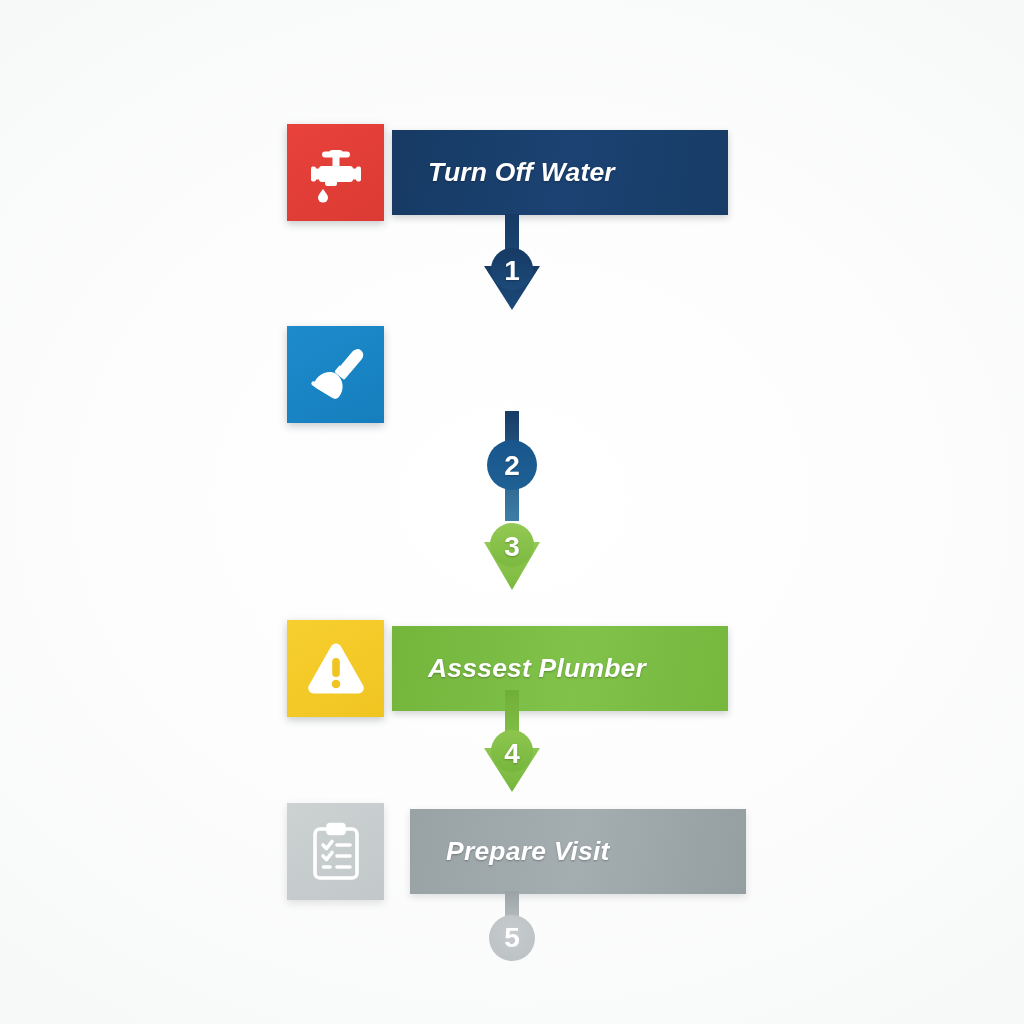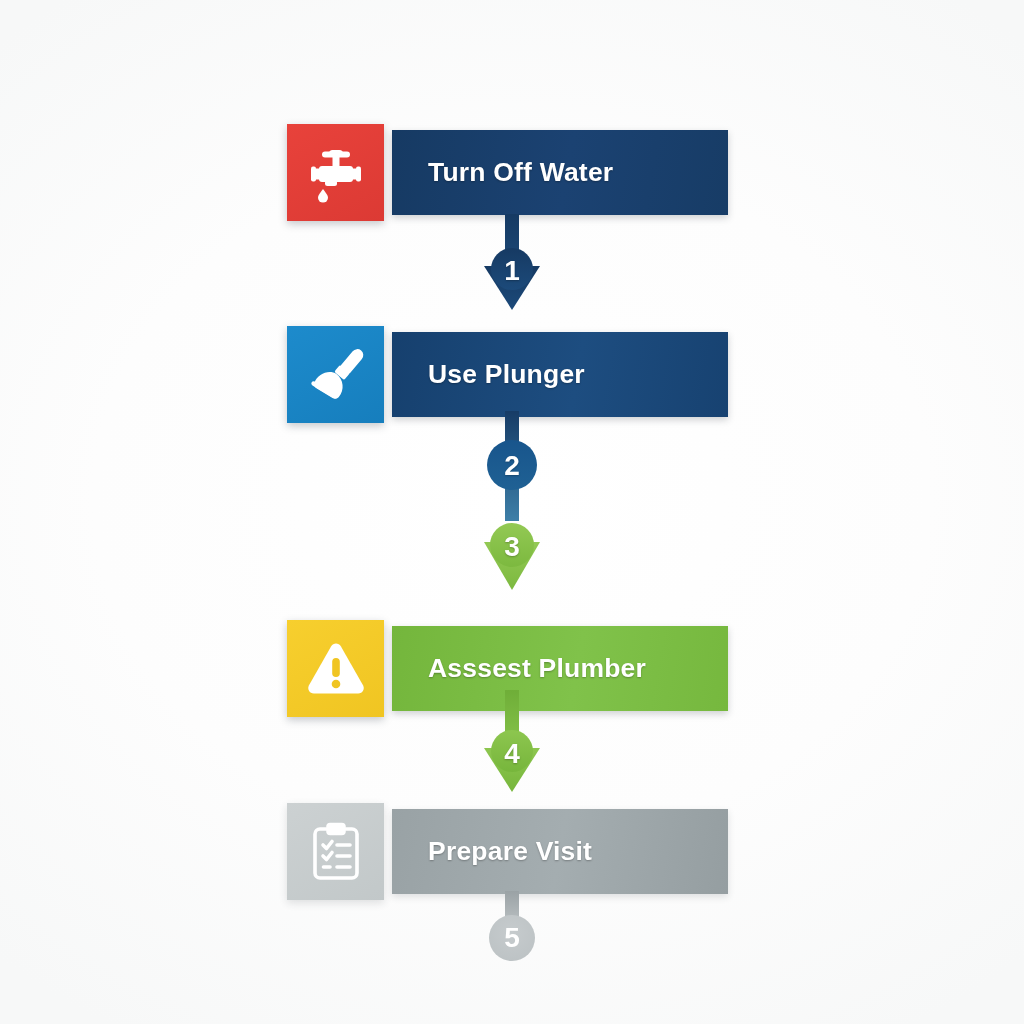--- a/index.html
+++ b/index.html
@@ -21,20 +21,21 @@
     background:
       radial-gradient(ellipse 760px 620px at 512px 500px, #ffffff 0%, #fdfdfd 55%, #f7f8f8 100%);
   }
 
   
   .step {
     position: absolute;
     left: 287px;
     width: 441px;
     height: 97px;
+    font-style: italic;
   }
   .step-bar {
     position: absolute;
     left: 105px;
     top: 6px;
     width: 336px;
     height: 85px;
     display: flex;
     align-items: center;
     box-sizing: border-box;
@@ -76,20 +77,21 @@
   #step-2 .step-bar {
     background: linear-gradient(100deg, #16406e 0%, #1d4d80 55%, #174ركة 100%);
     background: linear-gradient(100deg, #16406e 0%, #1d4d80 55%, #174271 100%);
   }
   #step-3 .step-bar {
     background: linear-gradient(100deg, #74b63c 0%, #80c24a 55%, #76b83e 100%);
   }
   #step-4 .step-bar {
     background: linear-gradient(100deg, #99a2a5 0%, #a4adb0 50%, #959ea1 100%);
     box-shadow: 0 3px 7px rgba(40,50,60,0.14);
+    margin-left: 18px;
   }
 
   
   #step-1 .step-icon { background: linear-gradient(150deg,#e8423b 0%, #dc3a34 100%); }
   #step-2 .step-icon { background: linear-gradient(150deg,#1d8bcc 0%, #167ebd 100%); }
   #step-3 .step-icon { background: linear-gradient(150deg,#f7cf2e 0%, #f0c522 100%); }
   #step-4 .step-icon {
     background: linear-gradient(150deg,#ccd1d2 0%, #c2c8c9 100%);
     box-shadow: 0 3px 8px rgba(40,50,60,0.14);
   }
@@ -161,23 +163,20 @@
         </linearGradient>
       </defs>
       <rect x="29" y="0" width="14" height="60" fill="url(#g1)"></rect>
       <path d="M8 52 L64 52 L36 96 Z" fill="url(#g1)"></path>
       <circle cx="36" cy="55" r="21" fill="url(#g1)"></circle>
     </svg>
     <div class="conn-num">1</div>
   </div>
 
   <div class="step" id="step-2">
-    <div class="step-bar">
-      <span class="step-label">Use Plunger</span>
-    </div>
     <div class="step-icon">
       <svg width="62" height="62" viewBox="0 0 62 62" aria-hidden="true">
         <g fill="#ffffff">
           <rect x="40.5" y="3" width="12" height="30" rx="6" transform="rotate(40 46.5 18)"></rect>
           <rect x="30.5" y="24" width="13" height="9" rx="2" transform="rotate(40 37 28.5)"></rect>
           <path d="M31.5 30 C24 25 12.5 30 9.5 38.5 C8.6 41 9.6 43.2 11.8 44.6 L27.5 54 C29.8 55.3 32.2 54.9 33.8 53 C39.8 46 38.6 35.4 31.5 30 Z"></path>
           <rect x="4.5" y="43.5" width="29" height="4.6" rx="2.3" transform="rotate(31 19 46)"></rect>
         </g>
       </svg>
     </div>

